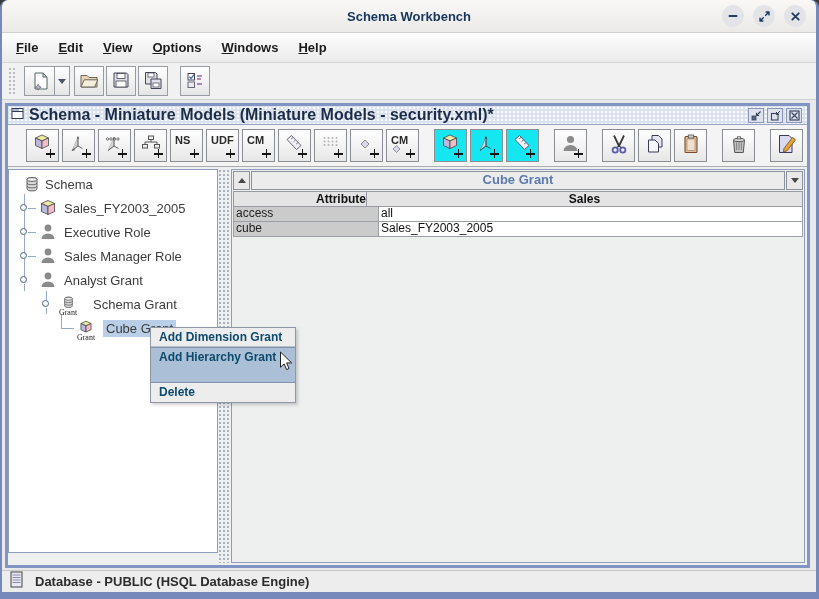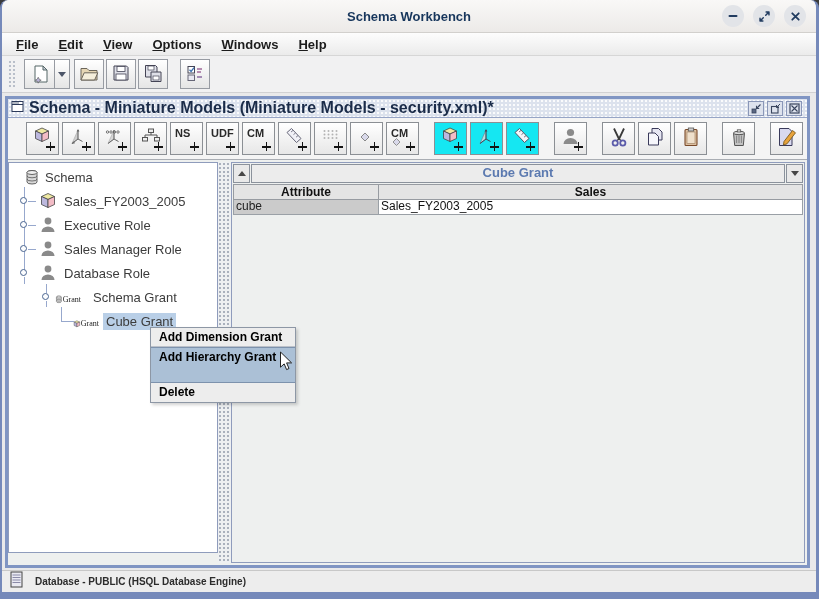--- a/index.html
+++ b/index.html
@@ -7,21 +7,21 @@
   .app-window{width:819px;height:599px;display:flex;flex-direction:column;background:#f2f2f3;
     border-left:2px solid #7589ba;border-right:3px solid #7589ba;border-radius:8px 8px 0 0;overflow:hidden;position:relative;}
   
   .titlebar{height:33px;background:linear-gradient(#f9f8f7,#eceae8);border-bottom:1px solid #d2d0cd;
     display:flex;align-items:center;position:relative;border-radius:8px 8px 0 0;}
   .title-text{position:absolute;left:0;right:0;text-align:center;font-weight:bold;font-size:13px;color:#17365c;}
   .win-controls{margin-left:auto;display:flex;gap:9px;margin-right:10px;z-index:2;}
   .win-btn{width:22px;height:22px;border-radius:50%;background:#e2e4e8;display:grid;place-items:center;border:none;padding:0;cursor:default;}
   .win-btn svg{display:block;}
   
-  .menubar{height:23px;background:linear-gradient(#fdfdfd,#ebebeb);border-bottom:1px solid #d6d6d6;
+  .menubar{height:30px;background:linear-gradient(#fdfdfd,#ebebeb);border-bottom:1px solid #d6d6d6;
     display:flex;align-items:center;padding-left:4px;}
   .menu-item{font-weight:bold;font-size:13px;color:#1c1c1c;padding:2px 10px;}
   .menu-item u{text-decoration:underline;}
   
   .main-toolbar{height:37px;background:#f1f1f2;border-bottom:1px solid #d1d1d3;display:flex;align-items:center;padding:0 6px;}
   .drag-dots{width:9px;height:28px;margin-right:7px;
     background-image:radial-gradient(#b9bfca 1px,transparent 1.3px);background-size:4px 4px;}
   .mtb-btn{height:30px;width:30px;border:1px solid #979ba2;background:linear-gradient(#ffffff,#e5e5e5);
     margin-right:2px;display:grid;place-items:center;padding:0;}
   .mtb-split{display:flex;height:30px;border:1px solid #979ba2;margin-right:4px;background:linear-gradient(#ffffff,#e5e5e5);}
@@ -52,48 +52,48 @@
   .tree-panel{position:absolute;left:0;top:2px;bottom:12px;width:210px;background:#fff;border:1px solid #8f9cbc;overflow:hidden;}
   .split-divider{position:absolute;left:210px;top:2px;bottom:2px;width:13px;background:#eef0f2;
     background-image:radial-gradient(#aab1bd 1px,transparent 1.3px);background-size:4px 4px;}
   .detail-panel{position:absolute;left:223px;top:2px;right:2px;bottom:2px;border:1px solid #8f9cbc;background:#eef0ef;display:flex;flex-direction:column;}
   
   .tree{position:relative;width:100%;height:100%;padding-top:2px;}
   .tree-row{height:24px;display:flex;align-items:center;position:relative;z-index:2;}
   .tree-label{font-size:13px;color:#3c3c3c;white-space:nowrap;}
   .tree-label.selected{background:#b9cfe7;padding:1px 3px;}
   .tree-icon{display:grid;place-items:center;flex:none;}
-  .gstack{display:flex;flex-direction:row;align-items:center;width:26px;line-height:1;margin-top:5px;flex:none;}
+  .gstack{display:flex;flex-direction:column;align-items:center;width:26px;line-height:1;margin-top:5px;flex:none;}
   .gbadge{font-family:"Liberation Serif",serif;font-size:8px;color:#1e1e1e;margin-top:0px;}
   .tline{position:absolute;background:#97a8cd;z-index:1;}
   .thandle{position:absolute;width:7px;height:7px;border:1px solid #49648f;border-radius:50%;background:#fcfdff;z-index:2;}
   
   .detail-header{height:19px;display:flex;gap:1px;margin:1px;flex:none;}
   .dh-btn{width:17px;background:#e9e9e9;border:1px solid #8b929c;display:grid;place-items:center;padding:0;}
   .dh-title{flex:1;background:#ececec;border:1px solid #8b929c;text-align:center;font-weight:bold;font-size:13px;color:#5c7ab0;line-height:16px;}
   .tri-up{width:0;height:0;border-left:4px solid transparent;border-right:4px solid transparent;border-bottom:5px solid #474747;}
   .tri-down{width:0;height:0;border-left:4px solid transparent;border-right:4px solid transparent;border-top:5px solid #474747;}
   .attr-table{margin:0 1px;flex:none;}
   .thead{display:flex;height:16px;}
   .th{border:1px solid #979ba1;background:#e4e4e4;font-weight:bold;font-size:12px;text-align:center;line-height:14px;color:#111;}
-  .th.attr{width:146px;}
+  .th.attr{width:134px;text-align:right;}
   .th.val{flex:1;border-left:none;}
   .trow{display:flex;height:15px;}
   .td{font-size:12px;line-height:13px;padding-left:2px;white-space:nowrap;overflow:hidden;}
   .td.attr{width:146px;background:#cbcbcb;border:1px solid #9aa0a6;border-top:none;color:#222;}
   .td.val{flex:1;background:#fff;border:1px solid #9aa0a6;border-top:none;border-left:none;color:#111;}
   
   .context-menu{position:absolute;left:148px;top:327px;width:146px;background:#ededed;border:1px solid #8d97a5;
     box-shadow:2px 2px 3px rgba(0,0,0,.18);z-index:50;}
-  .cm-item{height:19px;line-height:19px;padding-left:8px;font-weight:bold;font-size:12px;color:#000000;border-bottom:1px solid #bcc1c9;}
+  .cm-item{height:19px;line-height:19px;padding-left:8px;font-weight:bold;font-size:12px;color:#0c4a6e;border-bottom:1px solid #bcc1c9;}
   .cm-item:last-child{border-bottom:none;}
   .cm-item.selected{background:#abc0d6;border-top:1px solid #7d92ad;border-bottom:1px solid #7d92ad;height:36px;line-height:19px;}
   
   .statusbar{height:22px;background:#ededed;border-top:1px solid #c8c8c8;display:flex;align-items:center;padding-left:8px;gap:12px;flex:none;}
-  .status-text{font-weight:bold;font-size:10px;color:#2c2c2c;}
+  .status-text{font-weight:bold;font-size:13px;color:#2c2c2c;}
   .bottom-strip{height:7px;background:#7589ba;flex:none;}
   .cursor{position:absolute;left:277px;top:351px;z-index:60;}
 </style>
 </head>
 <body>
 
 <div class="app-window">
 
   <div class="titlebar">
     <div class="title-text">Schema Workbench</div>
@@ -431,21 +431,21 @@
                 </span>
               <span class="tree-label" style="margin-left:6px;">Sales Manager Role</span>
             </div>
             <div class="tree-row" style="padding-left:29px;">
               <span class="tree-icon" style="width:20px;">
                   <svg width="18" height="18" viewBox="0 0 18 18">
                     <circle cx="9" cy="5" r="3.4" fill="#8a8a8a"></circle>
                     <path d="M2.5,16 a6.5,5.5 0 0 1 13,0 z" fill="#8a8a8a"></path>
                   </svg>
                 </span>
-              <span class="tree-label" style="margin-left:6px;">Database Role</span>
+              <span class="tree-label" style="margin-left:6px;">Analyst Grant</span>
             </div>
             <div class="tree-row" style="padding-left:46px;">
               <span class="gstack">
                 <svg width="13" height="13" viewBox="0 0 16 17">
                     <path d="M3,3.5 a5,2 0 0 1 10,0 v9.5 a5,2 0 0 1 -10,0 z" fill="#d9d9d9" stroke="#555" stroke-width="1"></path>
                     <ellipse cx="8" cy="3.5" rx="5" ry="2" fill="#efefef" stroke="#555" stroke-width="1"></ellipse>
                     <path d="M3,6.8 a5,2 0 0 0 10,0 M3,10 a5,2 0 0 0 10,0" fill="none" stroke="#555" stroke-width=".9"></path>
                   </svg>
                 <span class="gbadge">Grant</span>
               </span>
@@ -477,20 +477,24 @@
             <button class="dh-btn">
                 <span class="tri-down"></span>
               </button>
           </div>
           <div class="attr-table">
             <div class="thead">
               <div class="th attr">Attribute</div>
               <div class="th val">Sales</div>
             </div>
             <div class="trow">
+              <div class="td attr">access</div>
+              <div class="td val">all</div>
+            </div>
+            <div class="trow">
               <div class="td attr">cube</div>
               <div class="td val">Sales_FY2003_2005</div>
             </div>
           </div>
         </div>
 
       </div>
     </div>
   </div>
 

